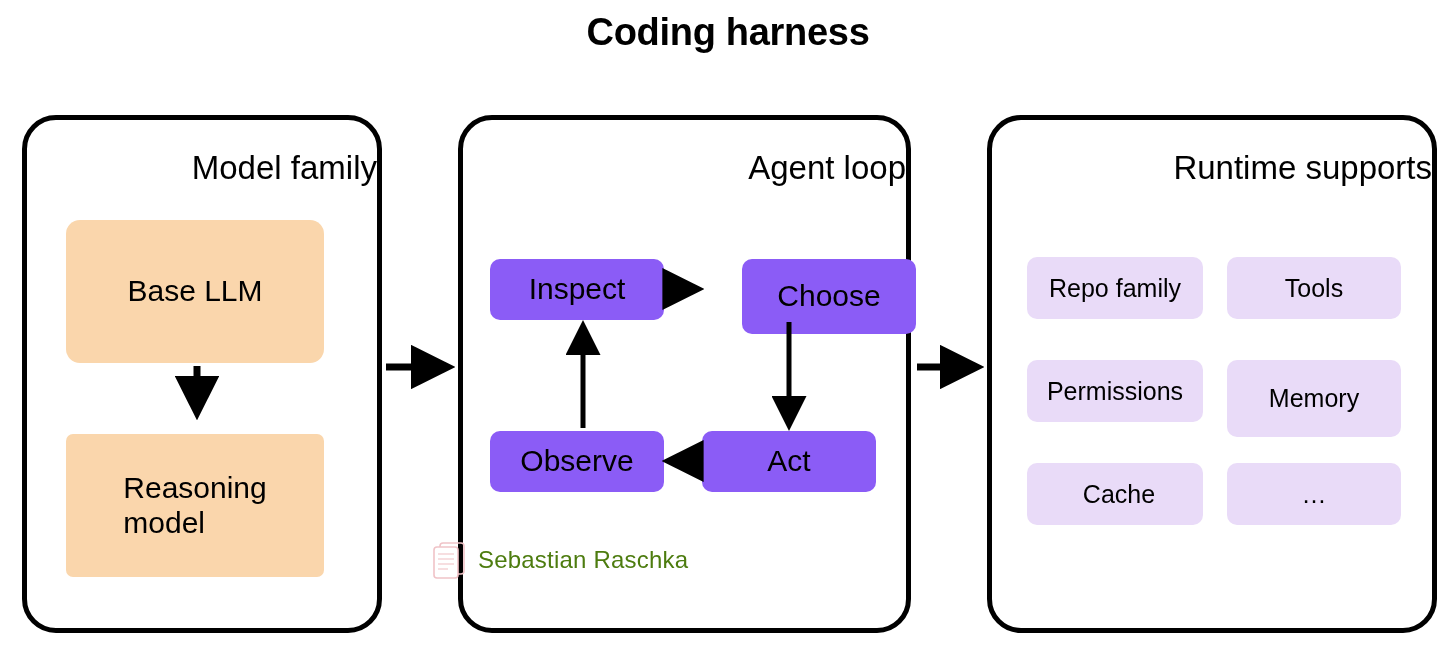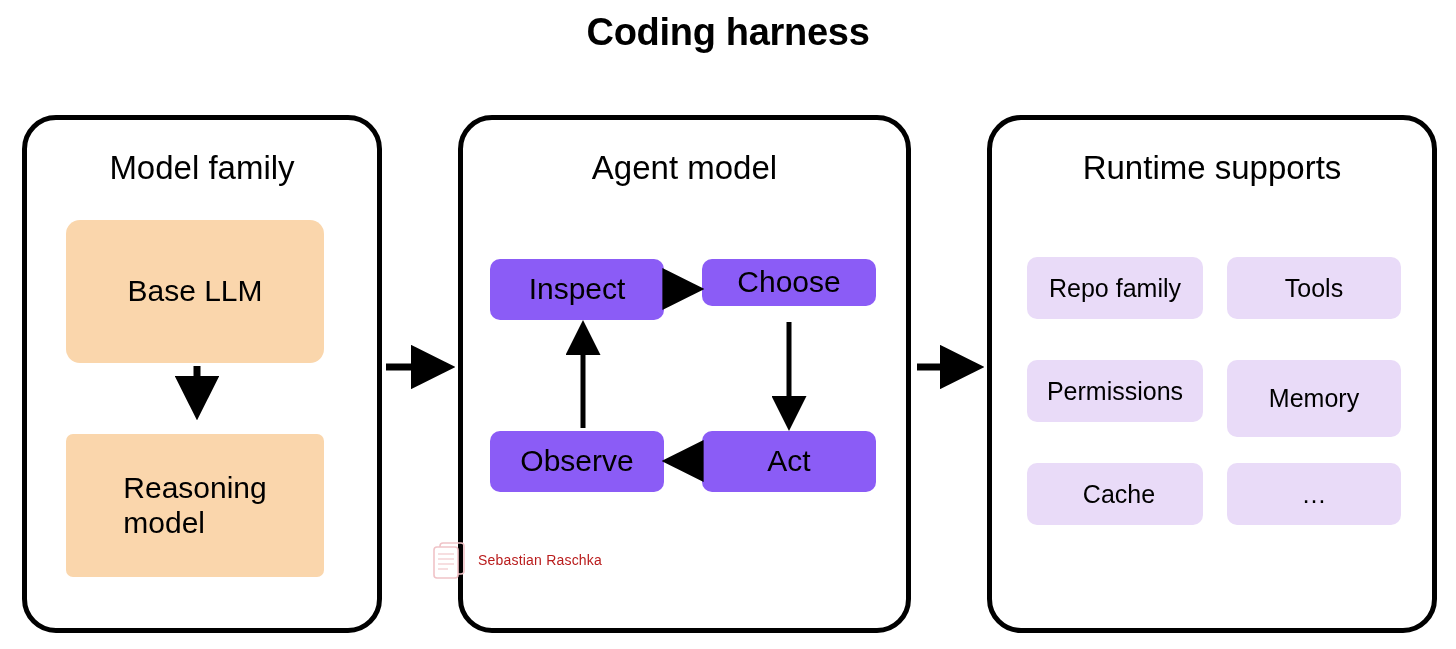--- a/index.html
+++ b/index.html
@@ -41,21 +41,21 @@
     position: absolute;
     box-sizing: border-box;
     background: #ffffff;
     border: 5px solid #000000;
     border-radius: 34px;
   }
   .panel-title {
     position: absolute;
     left: 0;
     width: 100%;
-    text-align: center;
+    text-align: right;
     font-size: 33px;
     line-height: 40px;
     font-weight: 400;
     top: 28px;
   }
 
   #panel-model-family { left: 22px;  top: 115px; width: 360px; height: 518px; }
   #panel-agent-loop   { left: 458px; top: 115px; width: 453px; height: 518px; }
   #panel-runtime      { left: 987px; top: 115px; width: 450px; height: 518px; }
 
@@ -77,21 +77,21 @@
   .node.peach    { background: #FAD6AC; border-radius: 14px; }
   .node.blue     { background: #8b5cf6; }
   .node.lavender { background: #E9DBF8; font-size: 25px; }
 
   
   #node-base-llm        { left: 66px;  top: 220px; width: 258px; height: 143px; }
   #node-reasoning-model { left: 66px;  top: 434px; width: 258px; height: 143px; border-radius: 7px; }
 
   
   #node-inspect { left: 490px; top: 259px; width: 174px; height: 61px; }
-  #node-choose  { left: 702px; top: 259px; width: 174px; height: 47px; }
+  #node-choose  { left: 742px; top: 259px; width: 174px; height: 75px; }
   #node-observe { left: 490px; top: 431px; width: 174px; height: 61px; }
   #node-act     { left: 702px; top: 431px; width: 174px; height: 61px; }
 
   
   #node-repo-context { left: 1027px; top: 257px; width: 176px; height: 62px; }
   #node-tools        { left: 1227px; top: 257px; width: 174px; height: 62px; }
   #node-permissions  { left: 1027px; top: 360px; width: 176px; height: 62px; }
   #node-memory       { left: 1227px; top: 360px; width: 174px; height: 77px; }
   #node-cache        { left: 1027px; top: 463px; width: 176px; height: 62px; padding-left: 8px; }
   #node-ellipsis     { left: 1227px; top: 463px; width: 174px; height: 62px; }
@@ -109,41 +109,41 @@
   
   #watermark {
     position: absolute;
     left: 430px;
     top: 538px;
     display: flex;
     align-items: center;
     gap: 8px;
   }
   #watermark-text {
-    font-size: 14px;
-    color: #b91c1c;
+    font-size: 24px;
+    color: #4d7c0f;
     letter-spacing: 0.2px;
   }
 </style>
 </head>
 <body>
 
 <div id="canvas">
 
   <div class="page-title">Coding harness</div>
 
   <div class="panel" id="panel-model-family">
     <div class="panel-title">Model family</div>
   </div>
   <div class="node peach" id="node-base-llm">Base LLM</div>
   <div class="node peach" id="node-reasoning-model">Reasoning
 model</div>
 
   <div class="panel" id="panel-agent-loop">
-    <div class="panel-title">Agent model</div>
+    <div class="panel-title">Agent loop</div>
   </div>
   <div class="node blue" id="node-inspect">Inspect</div>
   <div class="node blue" id="node-choose">Choose</div>
   <div class="node blue" id="node-observe">Observe</div>
   <div class="node blue" id="node-act">Act</div>
 
   <div class="panel" id="panel-runtime">
     <div class="panel-title">Runtime supports</div>
   </div>
   <div class="node lavender" id="node-repo-context">Repo family</div>

